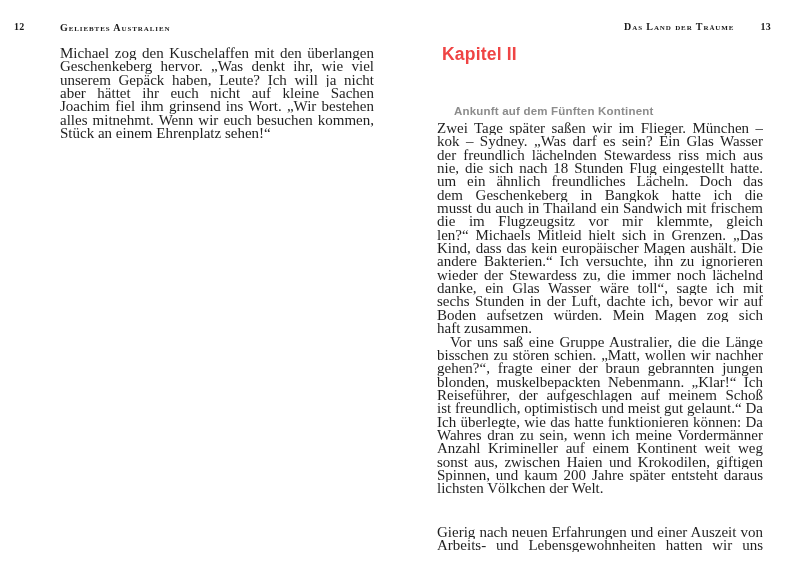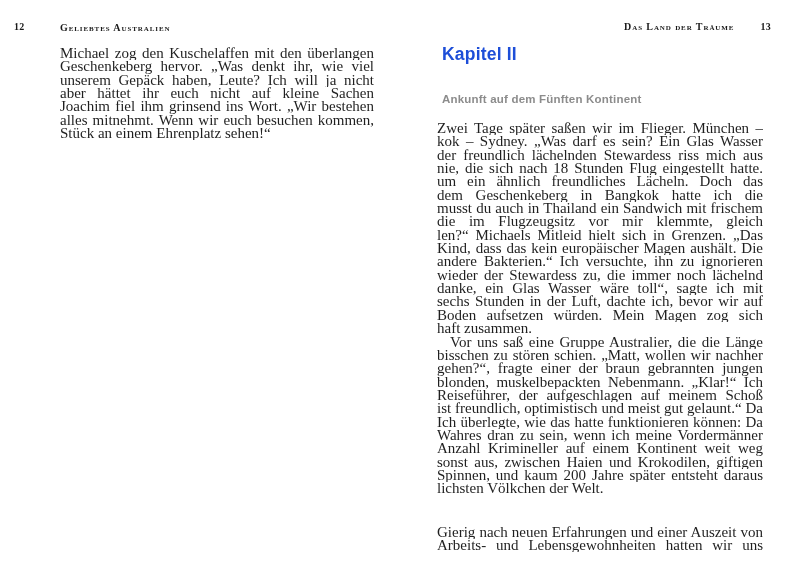--- a/index.html
+++ b/index.html
@@ -26,21 +26,21 @@
   .left-header .running-head { position: absolute; left: 46px; top: 0.5px; }
   .right-header { right: 23px; display: flex; align-items: flex-end; gap: 26px; }
 
   
   .chapter-heading {
     position: absolute; top: 44px; left: 442px; margin: 0;
     font-family: "Liberation Sans", sans-serif;
     font-size: 17.5px; font-weight: bold; letter-spacing: 0.2px;
   }
   .section-heading {
-    position: absolute; top: 93px; left: 442px; margin: 0;
+    position: absolute; top: 93px; left: 442px; margin: 12px;
     font-family: "Liberation Sans", sans-serif;
     font-size: 11.5px; font-weight: bold; letter-spacing: 0.2px;
   }
 
   
   .body-text { position: absolute; font-size: 15px; line-height: 13.35px; }
   .left-body  { top: 47px;  left: 60px;  width: 314px; }
   .right-body { top: 122px; left: 437px; width: 326px; }
 
   .para { margin: 0; }
@@ -75,21 +75,21 @@
           <div class="line last">Stück an einem Ehrenplatz sehen!“</div>
         </div>
       </div>
   </section>
 
   <section class="page">
     <header class="page-header right-header">
       <span class="running-head">Das Land der Träume</span>
       <span class="pagenum">13</span>
     </header>
-    <h1 class="chapter-heading" style="color: #1d4ed8;">Kapitel II</h1>
+    <h1 class="chapter-heading" style="color: #ef4444;">Kapitel II</h1>
     <h2 class="section-heading" style="color: rgb(140, 140, 140);">Ankunft auf dem Fünften Kontinent</h2>
     <div class="body-text right-body">
         <div class="para">
           <div class="line">Zwei Tage später saßen wir im Flieger. München – Amsterdam – Bang-</div>
           <div class="line">kok – Sydney. „Was darf es sein? Ein Glas Wasser vielleicht?“ Die Frage</div>
           <div class="line">der freundlich lächelnden Stewardess riss mich aus meiner Monoto-</div>
           <div class="line">nie, die sich nach 18 Stunden Flug eingestellt hatte. Ich bemühte mich</div>
           <div class="line">um ein ähnlich freundliches Lächeln. Doch das misslang kläglich. Seit</div>
           <div class="line">dem Geschenkeberg in Bangkok hatte ich die praktische Papiertüte,</div>
           <div class="line">musst du auch in Thailand ein Sandwich mit frischem Salat bestel-</div>

